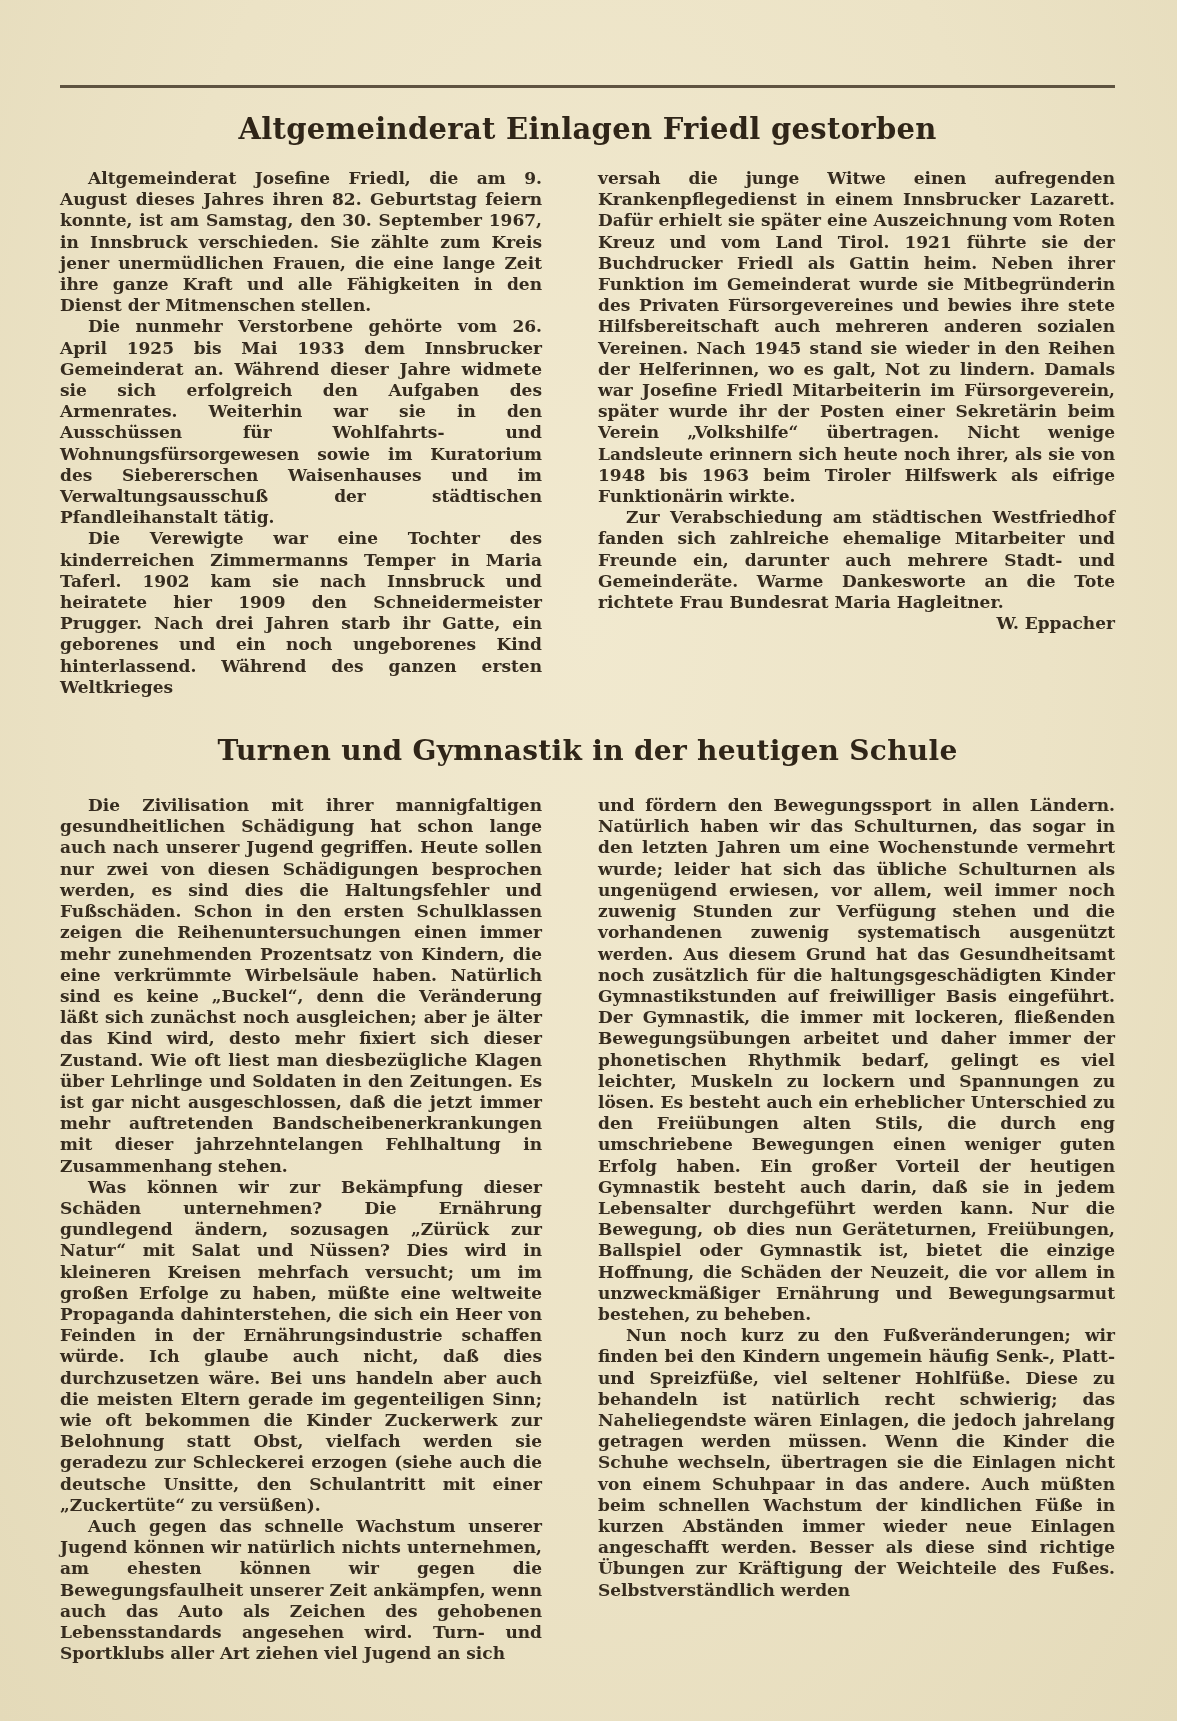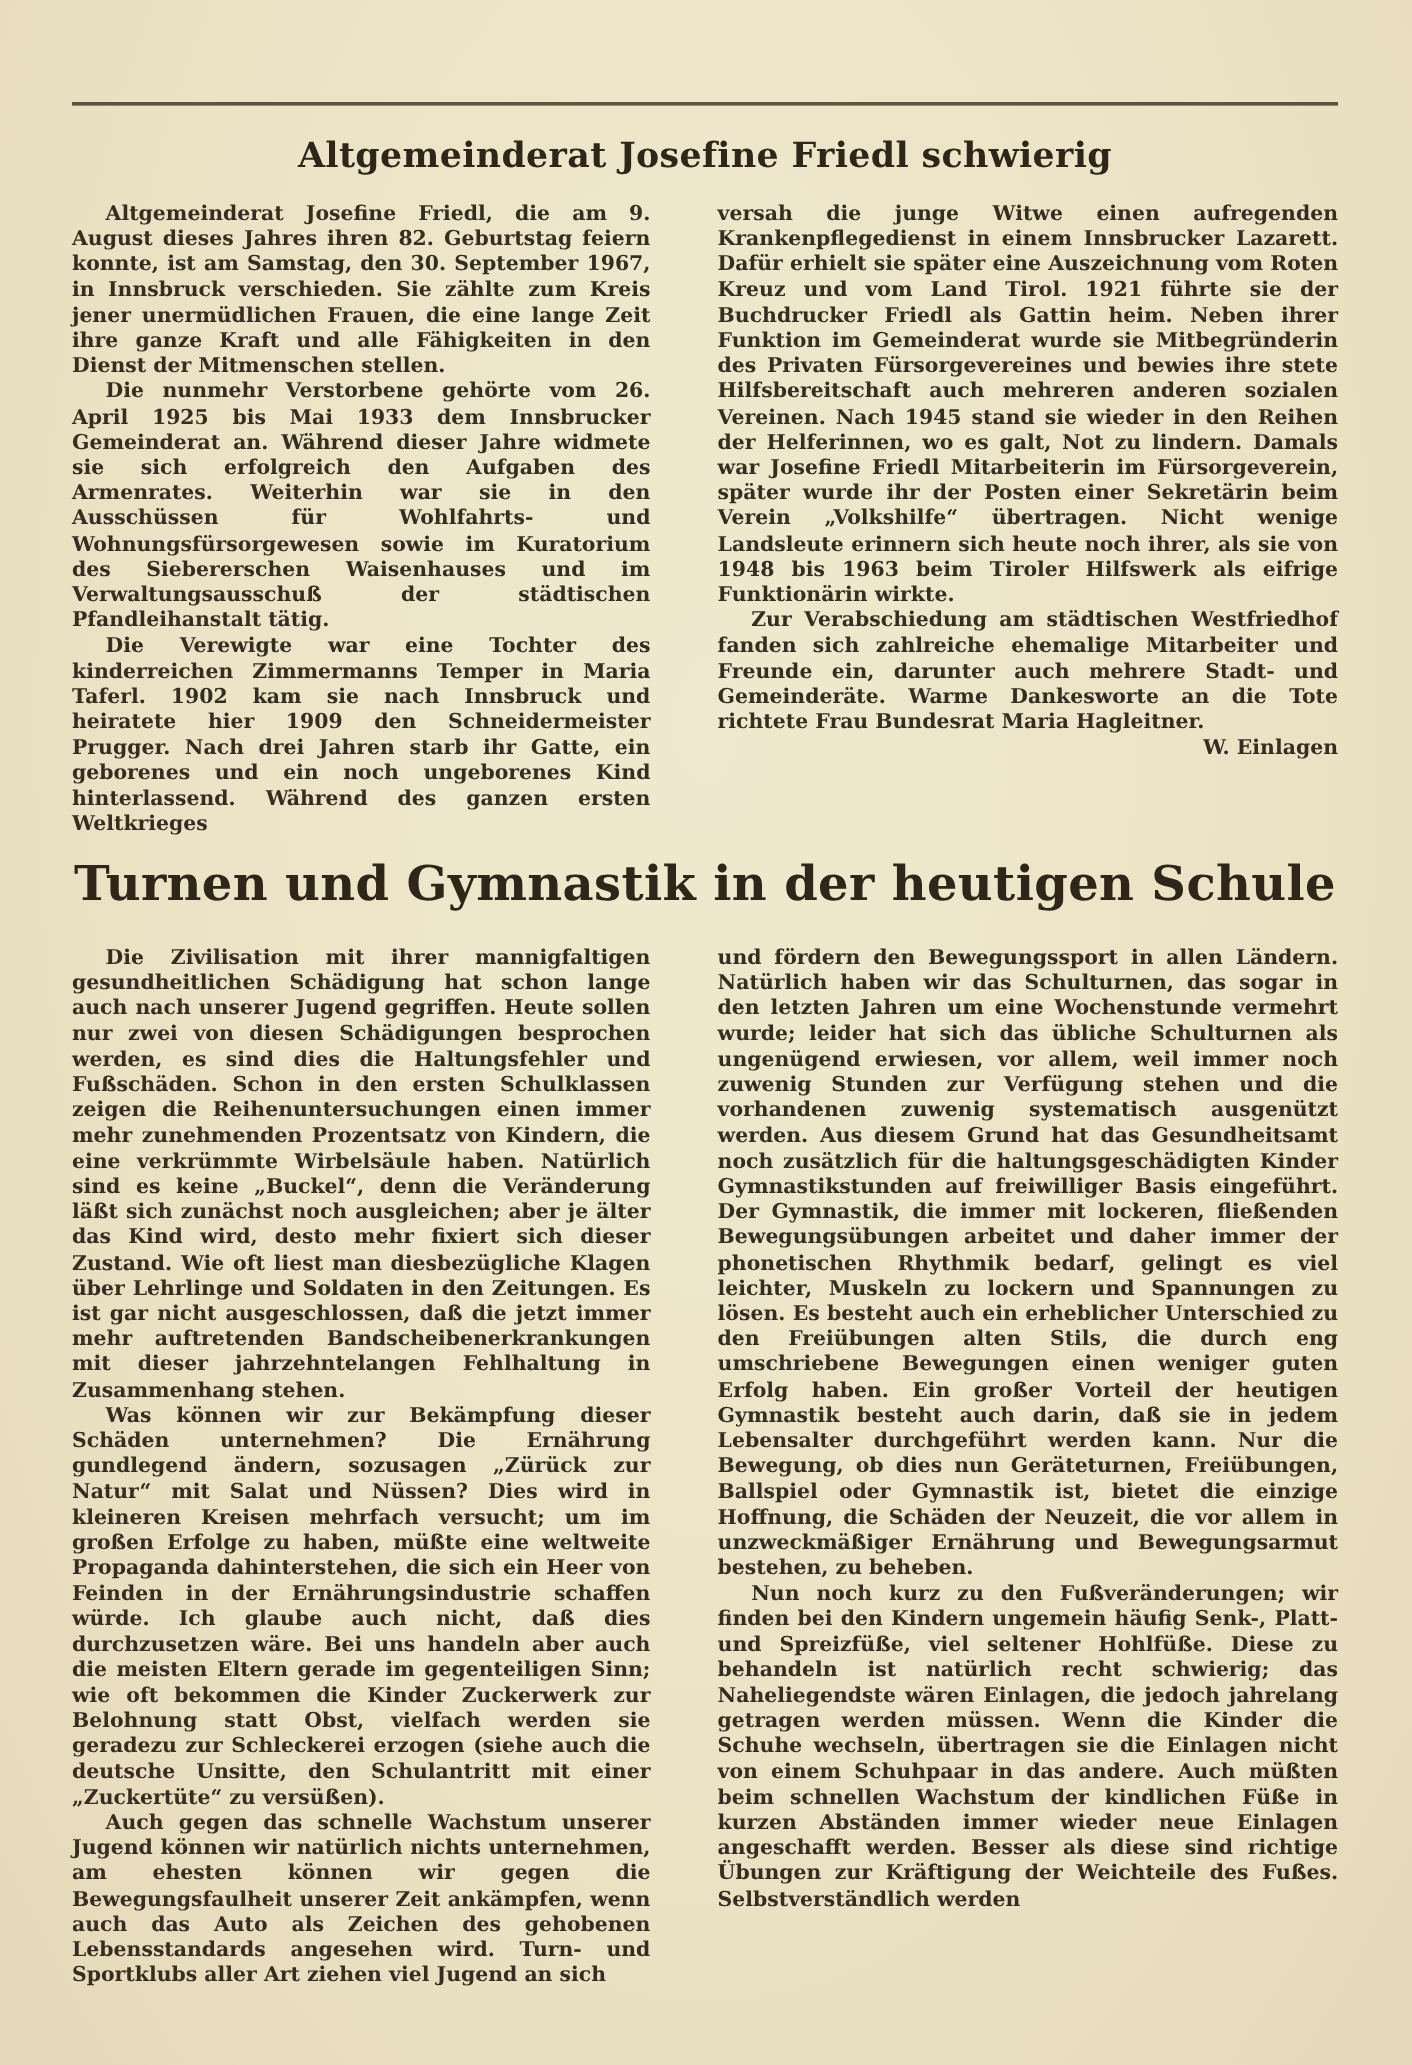--- a/index.html
+++ b/index.html
@@ -20,48 +20,48 @@
   .masthead{
     display:flex;justify-content:space-between;align-items:baseline;
     font-size:17px;letter-spacing:.2px;
   }
   .masthead .center{flex:1;text-align:center;}
   .rule{border-bottom:3px solid var(--rule);margin-top:7px;opacity:.85;}
   h1.headline{
     text-align:center;font-size:29px;letter-spacing:.3px;
     margin:24px 0 22px;color:#2f2518;
   }
-  h1.headline.big{font-size:40px;margin:15px 0 28px;}
+  h1.headline.big{font-size:28px;margin:36px 0 28px;}
   .cols{display:flex;gap:56px;align-items:flex-start;}
   .col{text-align:justify;font-size:17px;line-height:21.2px;}
   .col.left{width:482px;}
   .col.right{width:517px;}
   p.par{margin:0;text-align:justify;hyphens:auto;-webkit-hyphens:auto;}
   p.par.ind{text-indent:28px;}
   .sig{float:right;}
   .article{margin-bottom:4px;}
 </style>
 </head>
 <body>
 
 <div class="sheet">
 
   <div class="rule"></div>
 
   <div class="article">
-    <h1 class="headline">Altgemeinderat Josefine Friedl schwierig</h1>
+    <h1 class="headline">Altgemeinderat Einlagen Friedl gestorben</h1>
     <div class="cols">
       <div class="col left">
           <p class="par ind">Altgemeinderat Josefine Friedl, die am 9. August dieses Jahres ihren 82. Geburtstag feiern konnte, ist am Samstag, den 30. September 1967, in Innsbruck verschieden. Sie zählte zum Kreis jener unermüdlichen Frauen, die eine lange Zeit ihre ganze Kraft und alle Fähigkeiten in den Dienst der Mitmenschen stellen.</p>
           <p class="par ind">Die nunmehr Verstorbene gehörte vom 26. April 1925 bis Mai 1933 dem Innsbrucker Gemeinderat an. Während dieser Jahre widmete sie sich erfolgreich den Aufgaben des Armenrates. Weiterhin war sie in den Ausschüssen für Wohlfahrts- und Wohnungsfürsorgewesen sowie im Kuratorium des Siebererschen Waisenhauses und im Verwaltungsausschuß der städtischen Pfandleihanstalt tätig.</p>
           <p class="par ind">Die Verewigte war eine Tochter des kinderreichen Zimmermanns Temper in Maria Taferl. 1902 kam sie nach Innsbruck und heiratete hier 1909 den Schneidermeister Prugger. Nach drei Jahren starb ihr Gatte, ein geborenes und ein noch ungeborenes Kind hinterlassend. Während des ganzen ersten Weltkrieges</p>
         </div>
       <div class="col right">
           <p class="par">versah die junge Witwe einen aufregenden Krankenpflegedienst in einem Innsbrucker Lazarett. Dafür erhielt sie später eine Auszeichnung vom Roten Kreuz und vom Land Tirol. 1921 führte sie der Buchdrucker Friedl als Gattin heim. Neben ihrer Funktion im Gemeinderat wurde sie Mitbegründerin des Privaten Fürsorgevereines und bewies ihre stete Hilfsbereitschaft auch mehreren anderen sozialen Vereinen. Nach 1945 stand sie wieder in den Reihen der Helferinnen, wo es galt, Not zu lindern. Damals war Josefine Friedl Mitarbeiterin im Fürsorgeverein, später wurde ihr der Posten einer Sekretärin beim Verein „Volkshilfe“ übertragen. Nicht wenige Landsleute erinnern sich heute noch ihrer, als sie von 1948 bis 1963 beim Tiroler Hilfswerk als eifrige Funktionärin wirkte.</p>
-          <p class="par ind">Zur Verabschiedung am städtischen Westfriedhof fanden sich zahlreiche ehemalige Mitarbeiter und Freunde ein, darunter auch mehrere Stadt- und Gemeinderäte. Warme Dankesworte an die Tote richtete Frau Bundesrat Maria Hagleitner.<span class="sig">W. Einlagen</span></p>
+          <p class="par ind">Zur Verabschiedung am städtischen Westfriedhof fanden sich zahlreiche ehemalige Mitarbeiter und Freunde ein, darunter auch mehrere Stadt- und Gemeinderäte. Warme Dankesworte an die Tote richtete Frau Bundesrat Maria Hagleitner.<span class="sig">W. Eppacher</span></p>
         </div>
     </div>
   </div>
 
   <div class="article">
     <h1 class="headline big">Turnen und Gymnastik in der heutigen Schule</h1>
     <div class="cols">
       <div class="col left">
           <p class="par ind">Die Zivilisation mit ihrer mannigfaltigen gesundheitlichen Schädigung hat schon lange auch nach unserer Jugend gegriffen. Heute sollen nur zwei von diesen Schädigungen besprochen werden, es sind dies die Haltungsfehler und Fußschäden. Schon in den ersten Schulklassen zeigen die Reihenuntersuchungen einen immer mehr zunehmenden Prozentsatz von Kindern, die eine verkrümmte Wirbelsäule haben. Natürlich sind es keine „Buckel“, denn die Veränderung läßt sich zunächst noch ausgleichen; aber je älter das Kind wird, desto mehr fixiert sich dieser Zustand. Wie oft liest man diesbezügliche Klagen über Lehrlinge und Soldaten in den Zeitungen. Es ist gar nicht ausgeschlossen, daß die jetzt immer mehr auftretenden Bandscheibenerkrankungen mit dieser jahrzehntelangen Fehlhaltung in Zusammenhang stehen.</p>
           <p class="par ind">Was können wir zur Bekämpfung dieser Schäden unternehmen? Die Ernährung gundlegend ändern, sozusagen „Zürück zur Natur“ mit Salat und Nüssen? Dies wird in kleineren Kreisen mehrfach versucht; um im großen Erfolge zu haben, müßte eine weltweite Propaganda dahinterstehen, die sich ein Heer von Feinden in der Ernährungsindustrie schaffen würde. Ich glaube auch nicht, daß dies durchzusetzen wäre. Bei uns handeln aber auch die meisten Eltern gerade im gegenteiligen Sinn; wie oft bekommen die Kinder Zuckerwerk zur Belohnung statt Obst, vielfach werden sie geradezu zur Schleckerei erzogen (siehe auch die deutsche Unsitte, den Schulantritt mit einer „Zuckertüte“ zu versüßen).</p>

